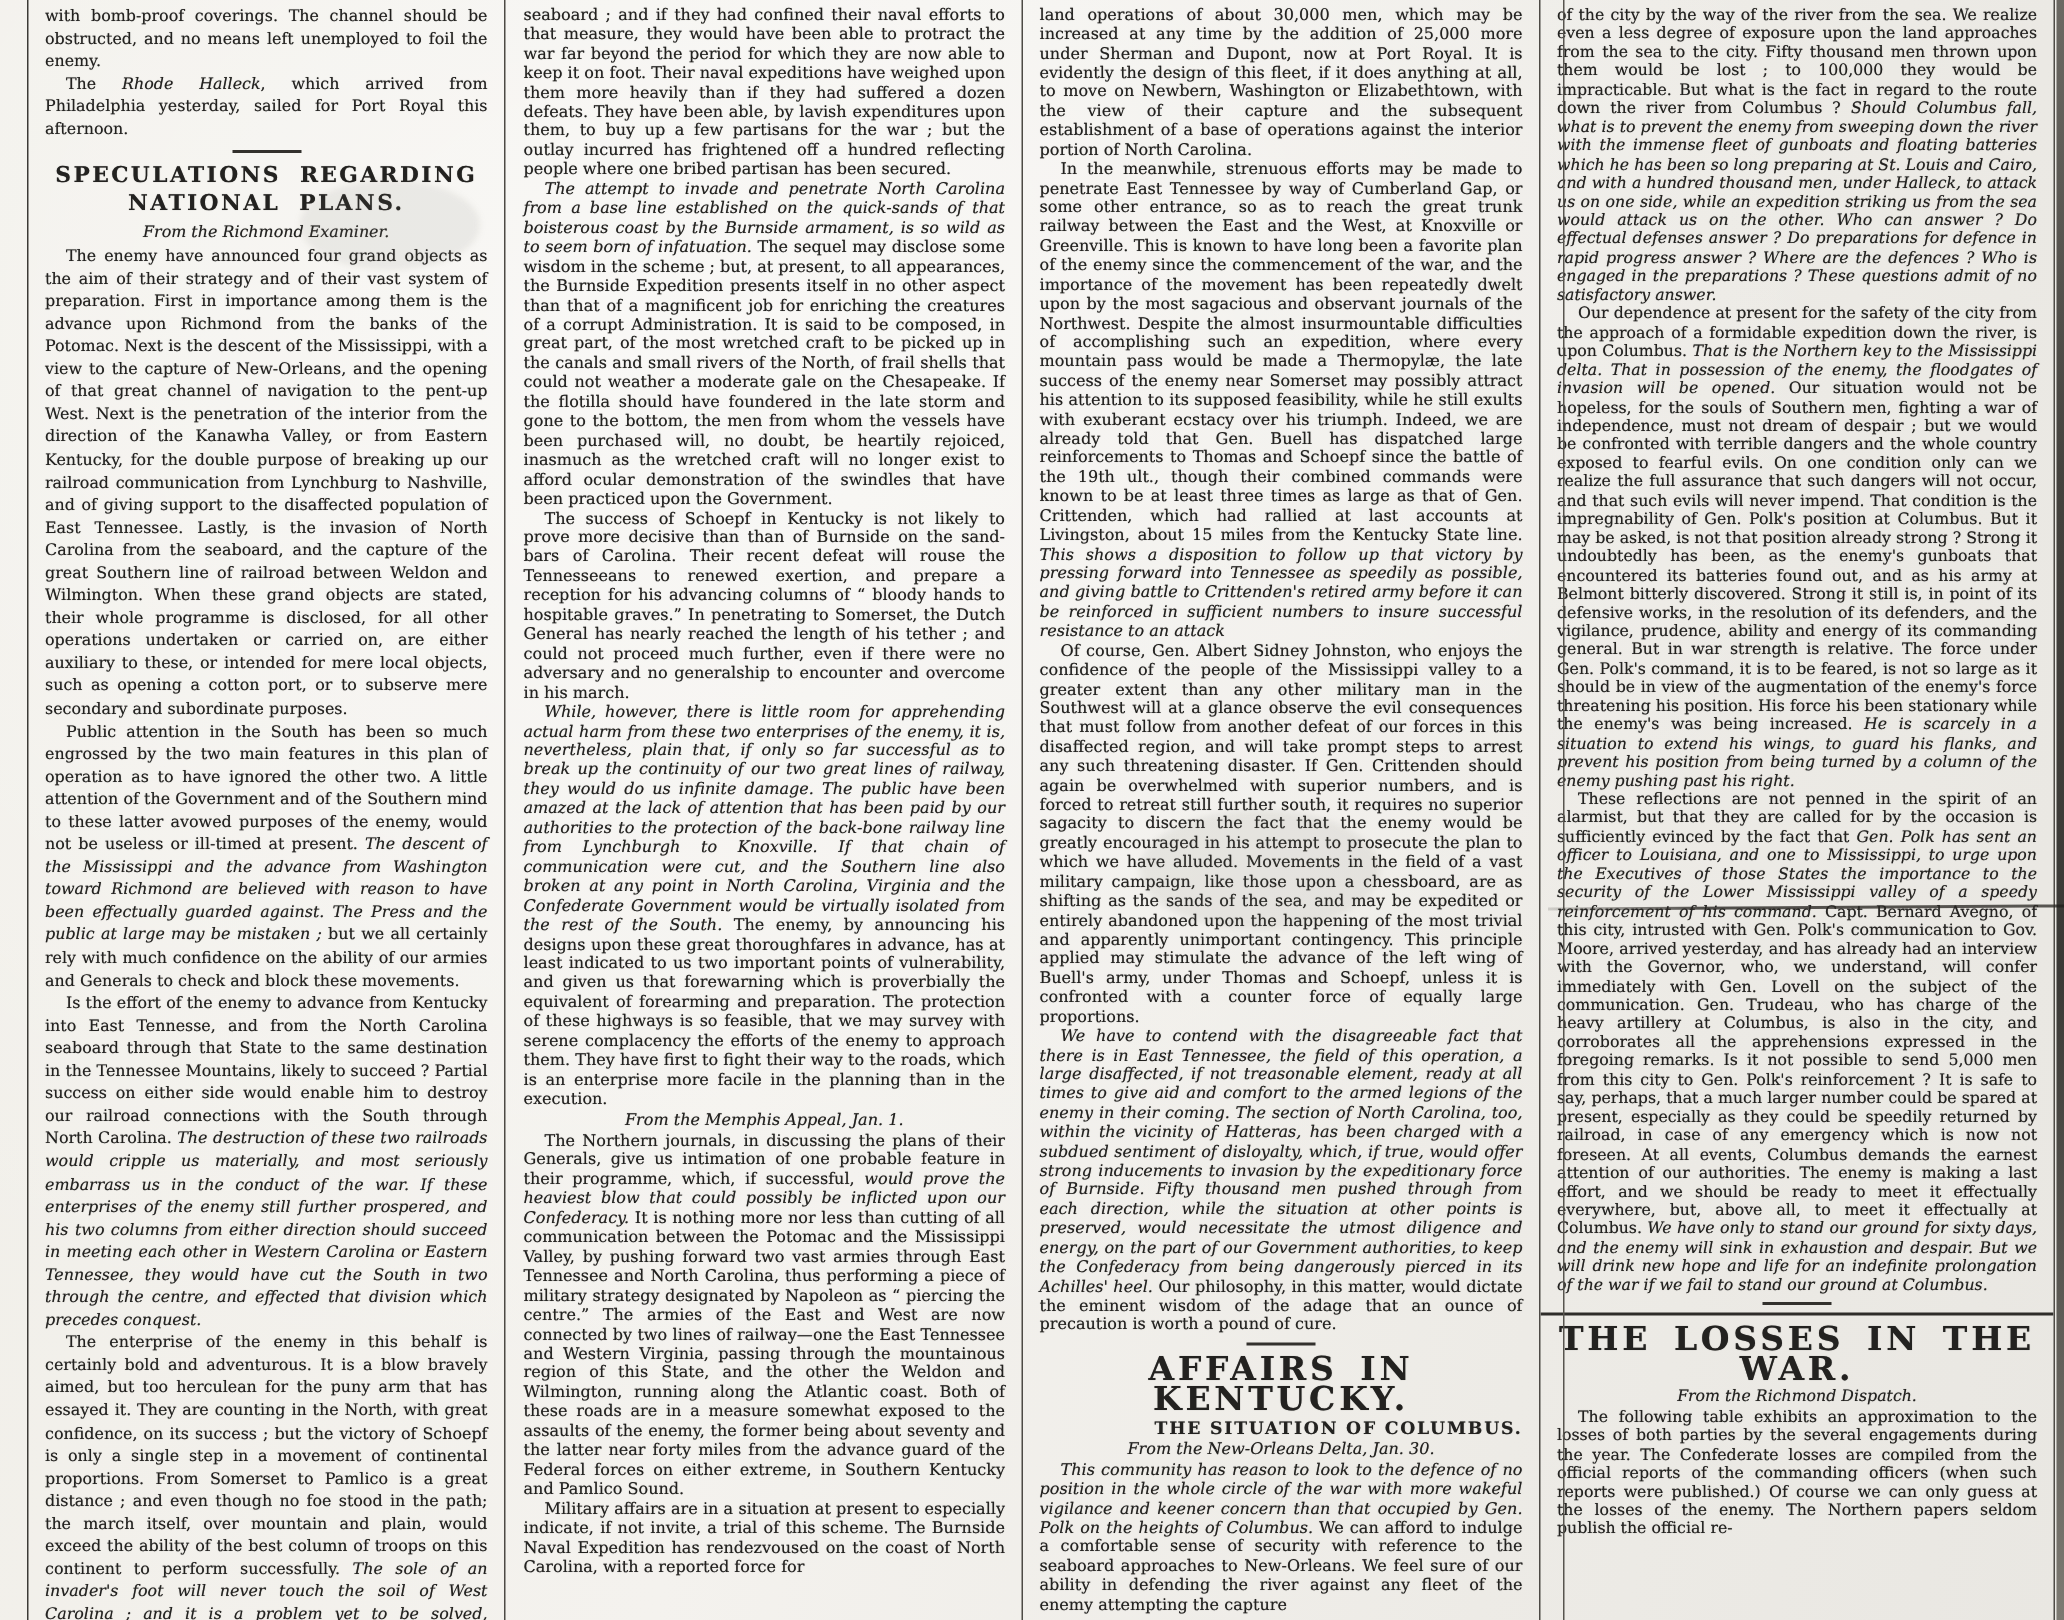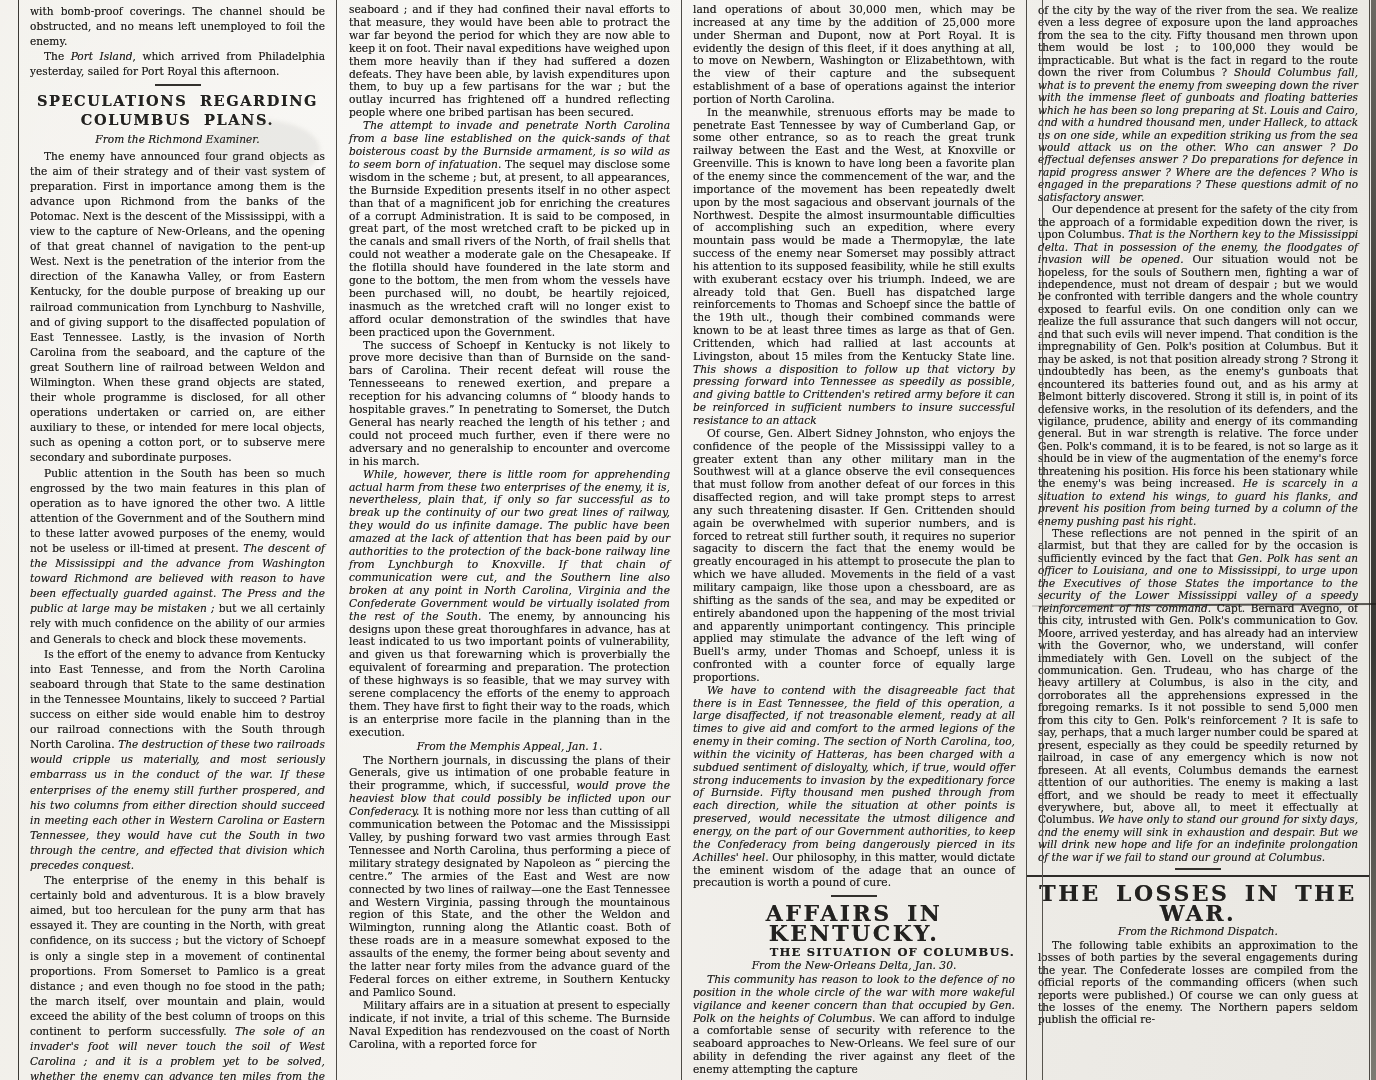--- a/index.html
+++ b/index.html
@@ -88,23 +88,23 @@
     filter:blur(2px);
   }
 </style>
 </head>
 <body>
 
 <div class="page">
   <div class="cols">
       <div class="col col-1">
         <div class="para"><span>with bomb-proof coverings.  The channel should be obstructed, and no means left  unemployed to foil the enemy.</span></div>
-        <div class="para indent"><span>The </span><span class="it">Port Island</span><span>, which  arrived from Philadelphia yesterday, sailed for Port Royal this afternoon.</span></div>
+        <div class="para indent"><span>The </span><span class="it">Rhode Halleck</span><span>, which  arrived from Philadelphia yesterday, sailed for Port Royal this afternoon.</span></div>
         <div class="divider"></div>
-        <div class="headline">SPECULATIONS REGARDING COLUMBUS PLANS.</div>
+        <div class="headline">SPECULATIONS REGARDING NATIONAL PLANS.</div>
         <div class="source">From the Richmond Examiner.</div>
         <div class="para indent"><span>The enemy have announced four grand objects as the aim of their strategy and of their vast system of preparation.  First in importance among them is the advance upon Richmond from the banks of the Potomac.  Next is the descent of the Mississippi, with a view to the capture of New-Orleans, and the opening of that great channel of navigation to the pent-up West.  Next is the penetration of the interior from the direction of the Kanawha Valley, or from Eastern Kentucky, for the double purpose of breaking up our railroad communication from Lynchburg to Nashville, and of giving support to the disaffected population of East Tennessee.  Lastly, is the invasion of North Carolina from the seaboard, and the capture of the great Southern line of railroad between Weldon and Wilmington.  When these grand objects are stated, their whole programme is disclosed, for all other operations undertaken or carried on, are either auxiliary to these, or intended for mere local objects, such as opening a cotton port, or to subserve mere secondary and subordinate purposes.</span></div>
         <div class="para indent"><span>Public attention in the South has been so much engrossed by the two main features in this plan of operation as to have ignored the other two.  A little attention of the Government and of the Southern mind to these latter avowed purposes of the enemy, would not be useless or ill-timed at present.  </span><span class="it">The descent of the Mississippi and the advance from Washington toward Richmond are believed with reason to have been effectually guarded against.  The Press and the public at large may be mistaken ;</span><span> but we all certainly rely with much confidence on the ability of our armies and Generals to check and block these movements.</span></div>
         <div class="para indent"><span>Is the effort of the enemy to advance from Kentucky into East Tennesse, and from the North Carolina seaboard through that State to the same destination in the Tennessee Mountains, likely to succeed ?  Partial success on either side would enable him to destroy our railroad connections with the South through North Carolina.  </span><span class="it">The destruction of these two railroads would cripple us materially, and most seriously embarrass us in the conduct of the war.  If these enterprises of the enemy still further prospered, and his two columns from either direction should succeed in meeting each other in Western Carolina or Eastern Tennessee, they would have cut the South in two through the centre, and effected that division which precedes conquest.</span></div>
         <div class="para indent"><span>The enterprise of the enemy in this behalf is certainly bold and adventurous.  It is a blow bravely aimed, but too herculean for the puny arm that has essayed it.  They are counting in the North, with great confidence, on its success ; but the victory of Schoepf is only a single step in a movement of continental proportions.  From Somerset to Pamlico is a great distance ; and even though no foe stood in the path; the march itself, over mountain and plain, would exceed the ability of the best column of troops on this continent to perform successfully.  </span><span class="it">The sole of an invader's foot will never touch the soil of West Carolina ; and it is a problem yet to be solved, whether the enemy can advance ten miles from the sea-shore.</span></div>
       </div>
       <div class="col col-2">
         <div class="para"><span>seaboard ; and if they had confined their naval efforts to that measure, they would have been able to protract the war far beyond the period for which they are now able to keep it on foot.  Their naval expeditions have weighed upon them more heavily than if they had suffered a dozen defeats.  They have been able, by lavish expenditures upon them, to buy up a few partisans for the war ; but the outlay incurred has frightened off a hundred reflecting people where one bribed partisan has been secured.</span></div>
         <div class="para indent"><span class="it">The attempt to invade and penetrate North Carolina from a base line established on the quick-sands of that boisterous coast by the Burnside armament, is so wild as to seem born of infatuation.</span><span>  The sequel may disclose some wisdom in the scheme ; but, at present, to all appearances, the Burnside Expedition presents itself in no other aspect than that of a magnificent job for enriching the creatures of a corrupt Administration. It is said to be composed, in great part, of the most wretched craft to be picked up in the canals and small rivers of the North, of frail shells that could not weather a moderate gale on the Chesapeake.  If the flotilla should have foundered in the late storm and gone to the bottom, the men from whom the vessels have been purchased will, no doubt, be heartily rejoiced, inasmuch as the wretched craft will no longer exist to afford ocular demonstration of the swindles that have been practiced upon the Government.</span></div>
         <div class="para indent"><span>The success of Schoepf in Kentucky is not likely to prove more decisive than than of Burnside on the sand-bars of Carolina.  Their recent defeat will rouse the Tennesseeans to renewed exertion, and prepare a reception for his advancing columns of “ bloody hands to hospitable graves.”  In penetrating to Somerset, the Dutch General has nearly reached the length of his tether ; and could not proceed much further, even if there were no adversary and no generalship to encounter and overcome in his march.</span></div>

